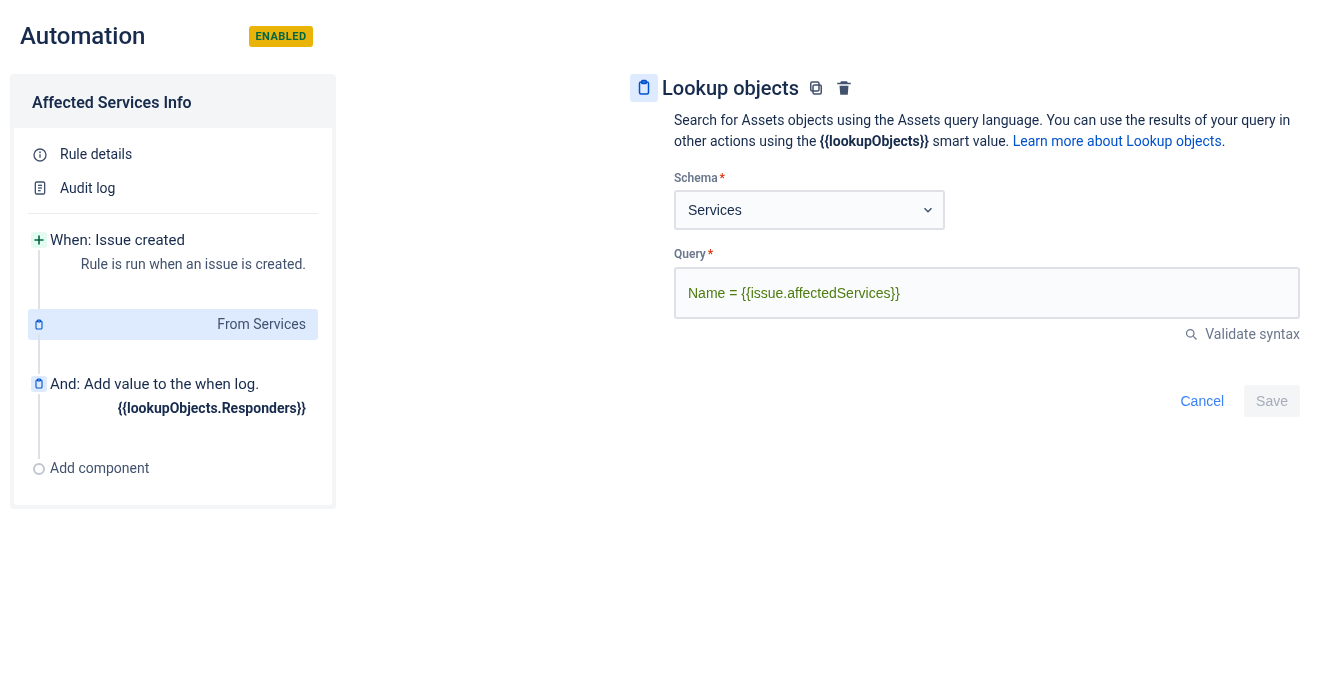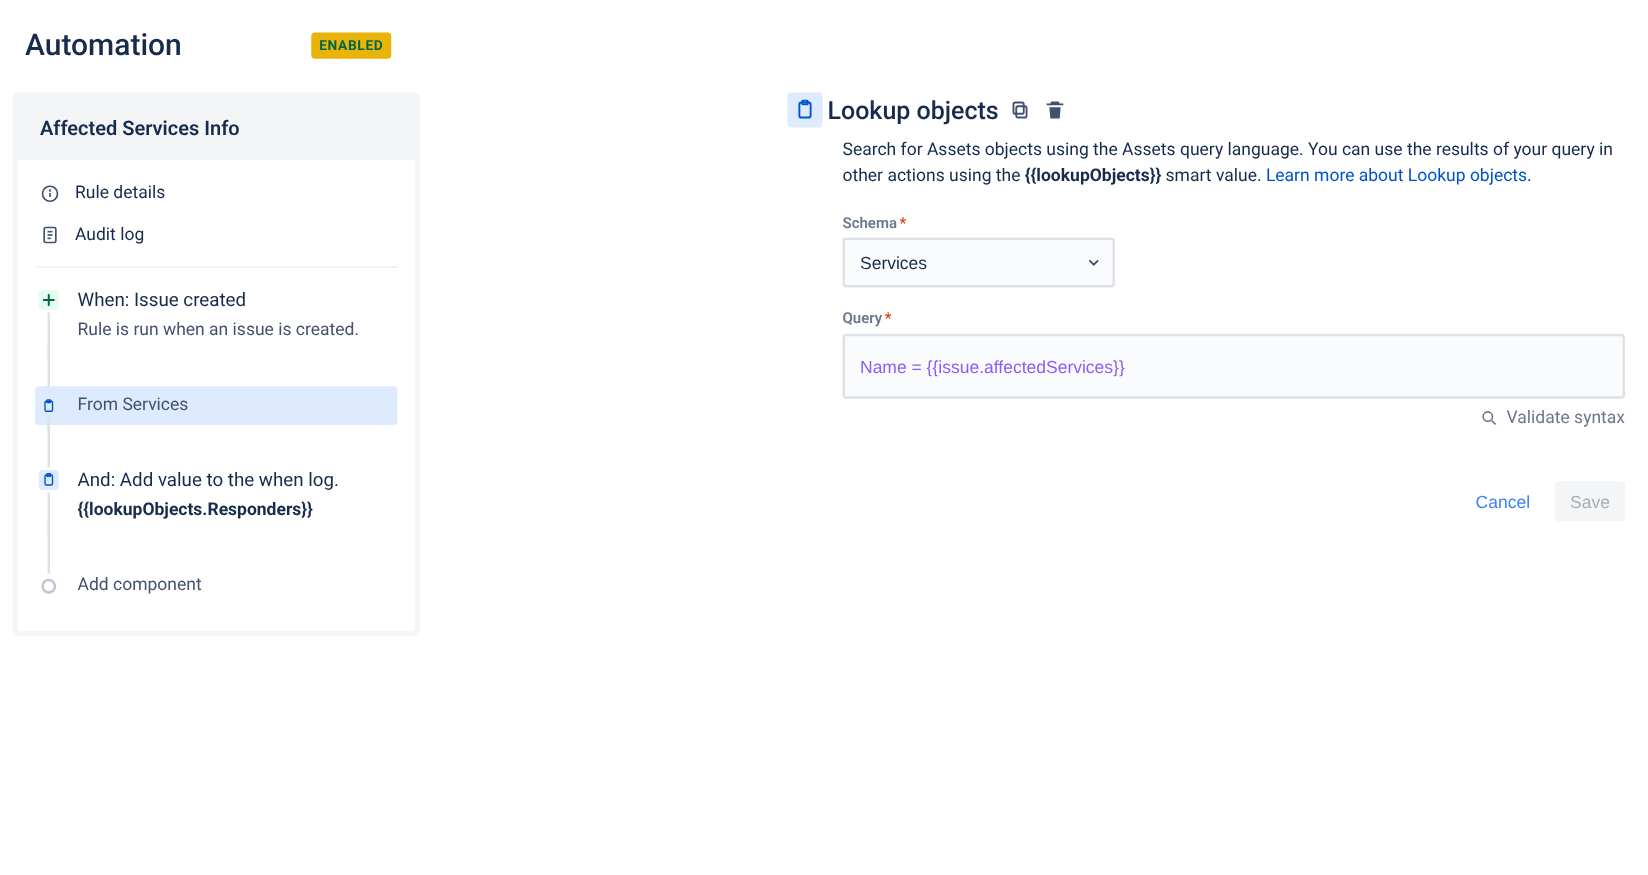--- a/index.html
+++ b/index.html
@@ -79,21 +79,20 @@
     margin: 8px 0 0 0;
   }
 
   .steps {
     position: relative;
     padding-top: 10px;
   }
   .step {
     position: relative;
     display: flex;
-    gap: 12px;
     padding: 6px 6px 6px 0;
   }
   .step-icon-wrap {
     width: 22px;
     display: flex;
     flex-direction: column;
     align-items: center;
     position: relative;
     flex-shrink: 0;
   }
@@ -119,20 +118,21 @@
   }
   .step-body { flex: 1; padding-right: 6px; }
   .step-title {
     font-size: 15px;
     color: #172B4D;
     margin-bottom: 4px;
   }
   .step-sub {
     font-size: 14px;
     color: #42526E;
+    text-align: right;
   }
   .step-sub strong { font-weight: 700; color: #172B4D; }
 
   .step.clickable { cursor: pointer; }
   .step.selected {
     background: #DEEBFF;
     border-radius: 3px;
   }
   .step.selected .step-icon { background: #DEEBFF; }
 
@@ -205,21 +205,21 @@
   .field-label {
     font-size: 12px;
     font-weight: 600;
     color: #6B778C;
     margin-bottom: 4px;
     display: block;
   }
   .req { color: #DE350B; margin-left: 2px; }
   .select-wrap {
     position: relative;
-    width: 218px;
+    width: 271px;
   }
   .select-input {
     width: 100%;
     height: 40px;
     border: 2px solid #DFE1E6;
     border-radius: 3px;
     padding: 0 32px 0 12px;
     font-size: 14px;
     color: #172B4D;
     background: #FAFBFC;
@@ -234,21 +234,21 @@
     pointer-events: none;
     color: #42526E;
   }
   .query-input {
     width: 100%;
     height: 52px;
     border: 2px solid #DFE1E6;
     border-radius: 3px;
     padding: 0 12px;
     font-size: 14px;
-    color: #8b5cf6;
+    color: #4d7c0f;
     background: #FAFBFC;
   }
   .validate-row {
     text-align: right;
     margin-top: 6px;
     color: #6B778C;
     font-size: 14px;
     display: flex;
     justify-content: flex-end;
     align-items: center;

